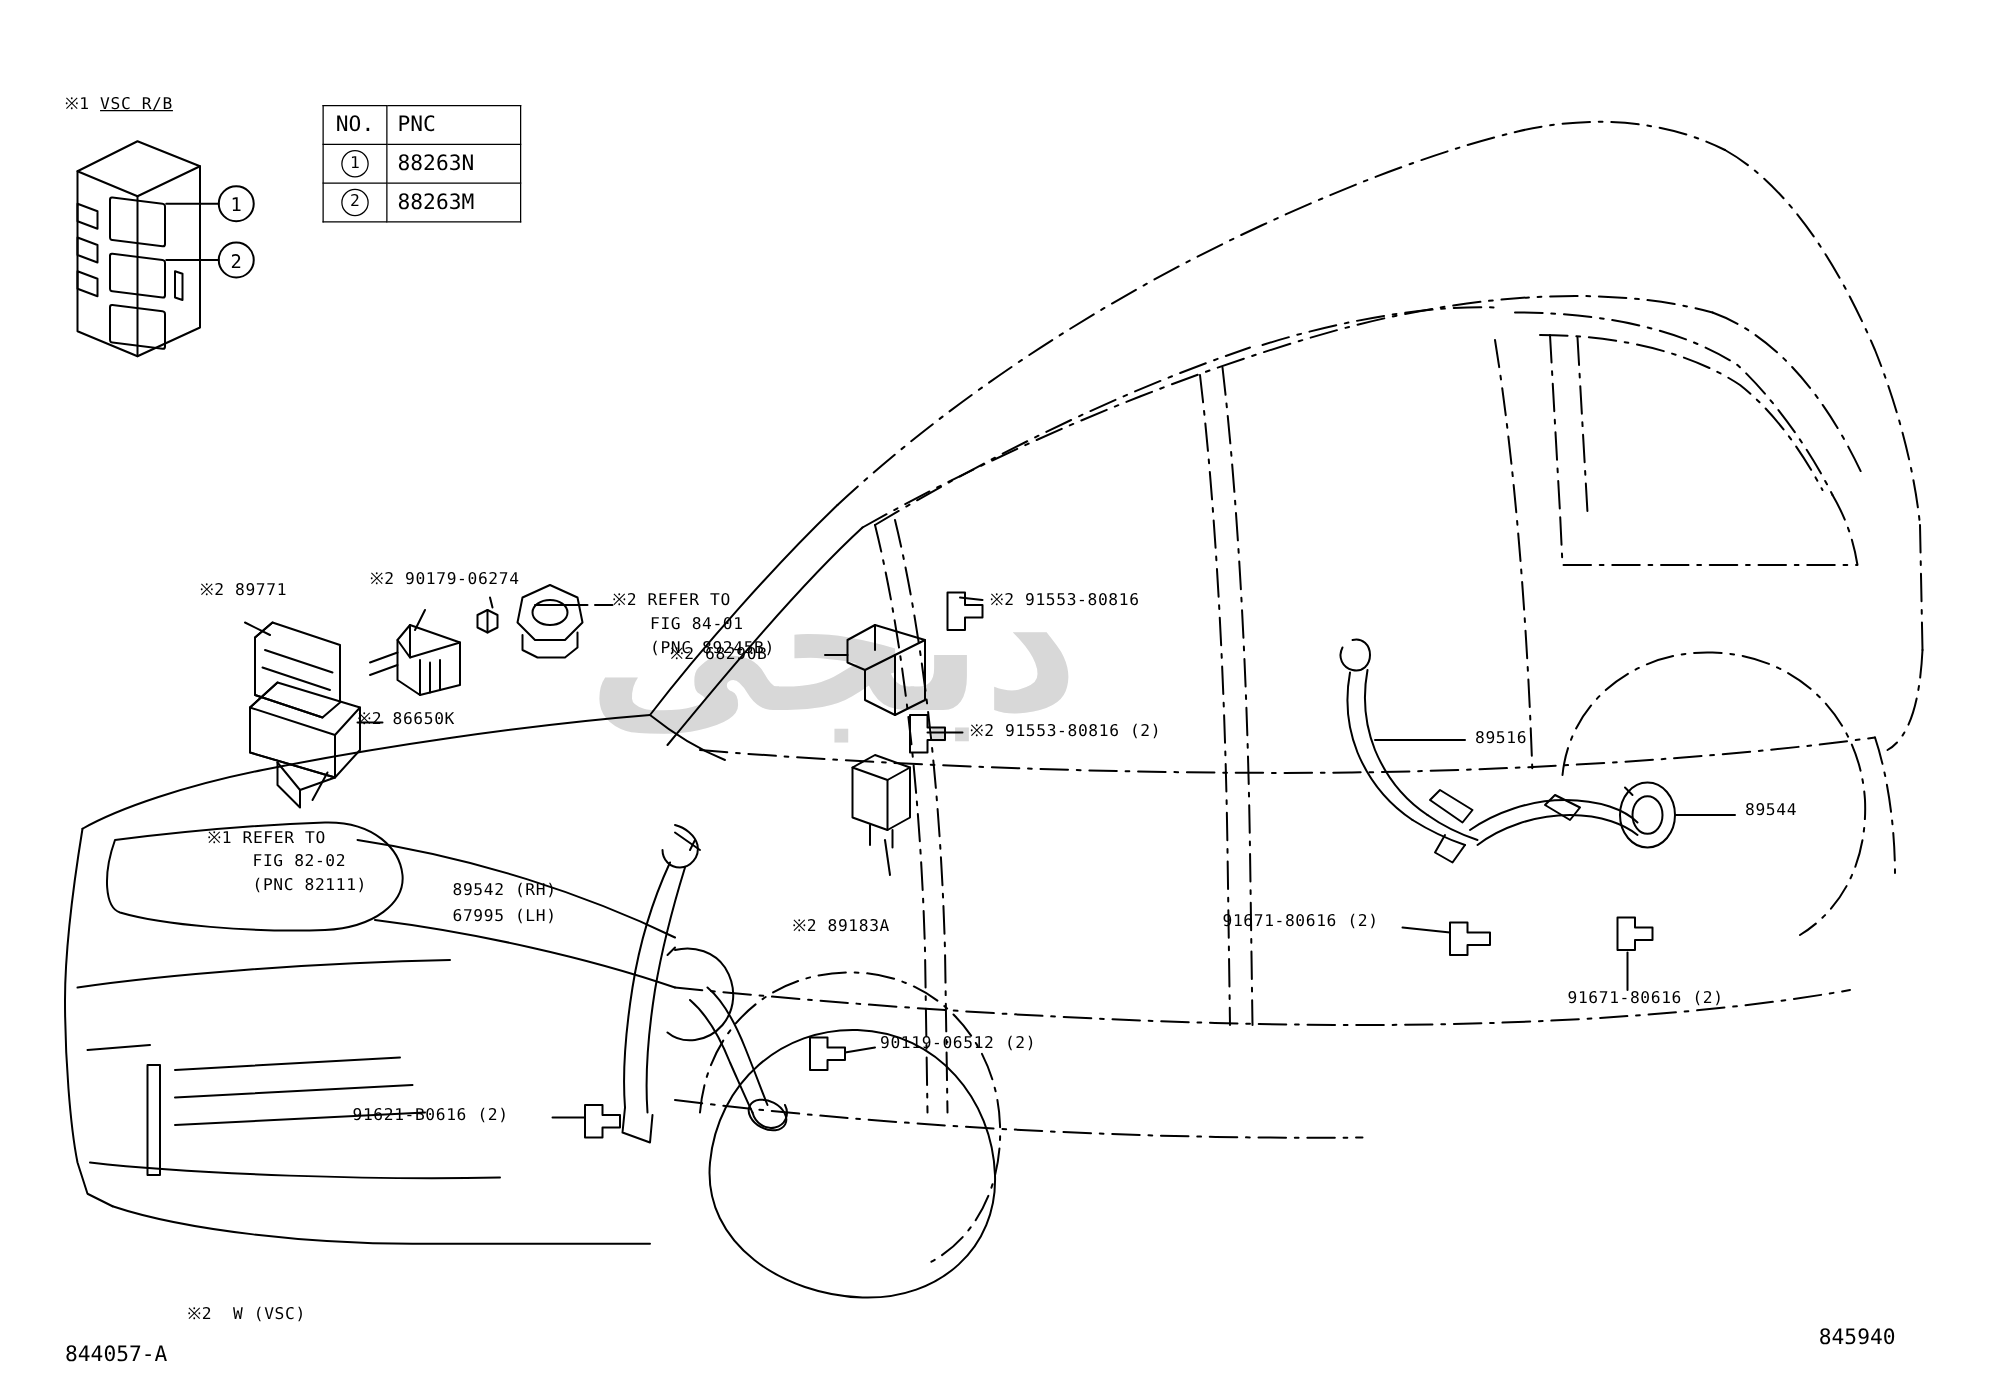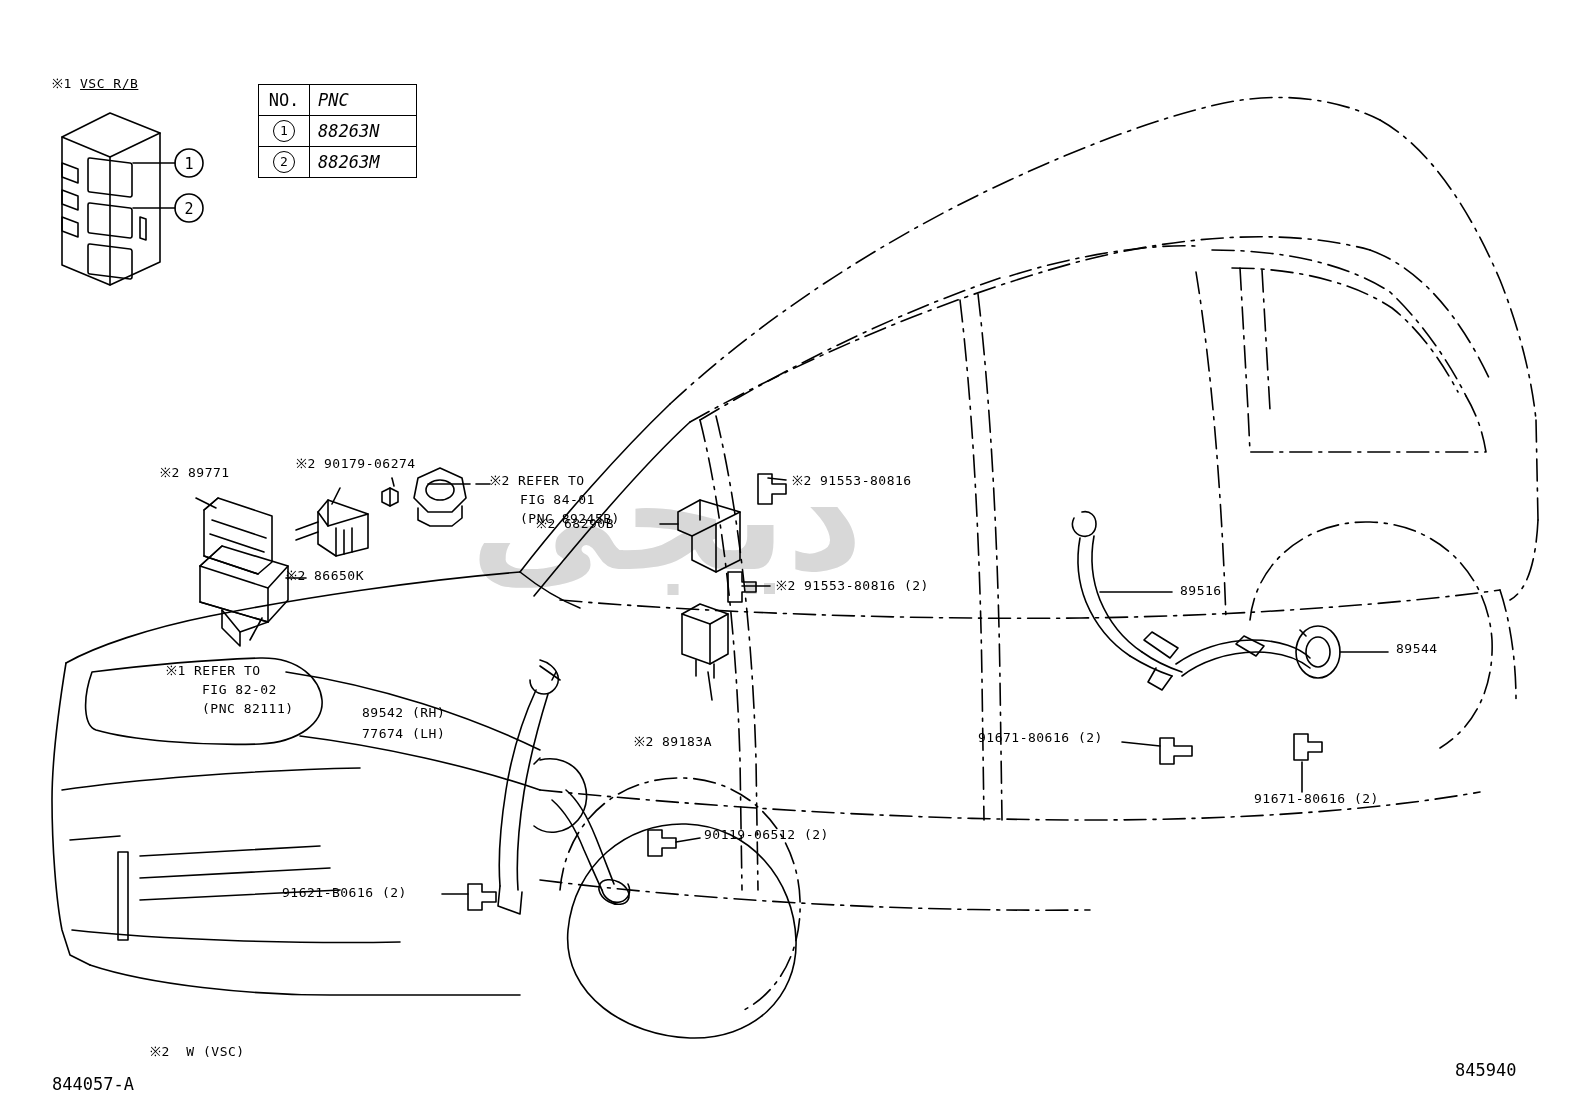--- a/index.html
+++ b/index.html
@@ -63,21 +63,21 @@
     font-size: 17px;
   }
   .pnc-table th, .pnc-table td {
     border: 1.5px solid #000;
     padding: 2px 6px;
     text-align: center;
     font-weight: normal;
     height: 26px;
   }
   .pnc-table th.no-col, .pnc-table td.no-col { width: 38px; }
-  .pnc-table th.pnc-col, .pnc-table td.pnc-col { width: 92px; text-align: left; padding-left: 8px; font-style: italic;}
+  .pnc-table th.pnc-col, .pnc-table td.pnc-col { width: 92px; text-align: left; padding-left: 8px;}
   .circnum {
     display: inline-block;
     width: 20px;
     height: 20px;
     line-height: 19px;
     border: 1.5px solid #000;
     border-radius: 50%;
     font-size: 13px;
     text-align: center;
     vertical-align: middle;
@@ -347,21 +347,21 @@
   <div class="lbl" style="left:520px; top:492px;">FIG 84-01</div>
   <div class="lbl" style="left:520px; top:511px;">(PNC 89245B)</div>
   <div class="lbl" style="left:536px; top:516px;">※2 68290B</div>
   <div class="lbl" style="left:792px; top:473px;">※2 91553-80816</div>
   <div class="lbl" style="left:776px; top:578px;">※2 91553-80816 (2)</div>
   <div class="lbl" style="left:286px; top:568px;">※2 86650K</div>
   <div class="lbl" style="left:166px; top:663px;">※1 REFER TO</div>
   <div class="lbl" style="left:202px; top:682px;">FIG 82-02</div>
   <div class="lbl" style="left:202px; top:701px;">(PNC 82111)</div>
   <div class="lbl" style="left:362px; top:705px;">89542 (RH)</div>
-  <div class="lbl" style="left:362px; top:726px;">77674 (LH)</div>
+  <div class="lbl" style="left:362px; top:726px;">67995 (LH)</div>
   <div class="lbl" style="left:634px; top:702px;margin-top:32px;">※2 89183A</div>
   <div class="lbl" style="left:1180px; top:583px;">89516</div>
   <div class="lbl" style="left:1396px; top:641px;">89544</div>
   <div class="lbl" style="left:978px; top:730px;">91671-80616 (2)</div>
   <div class="lbl" style="left:1254px; top:791px;">91671-80616 (2)</div>
   <div class="lbl" style="left:704px; top:827px;">90119-06512 (2)</div>
   <div class="lbl" style="left:282px; top:885px;">91621-B0616 (2)</div>
 
   <div class="lbl" style="left:150px; top:1018px;margin-top:26px;">※2  W (VSC)</div>
 

